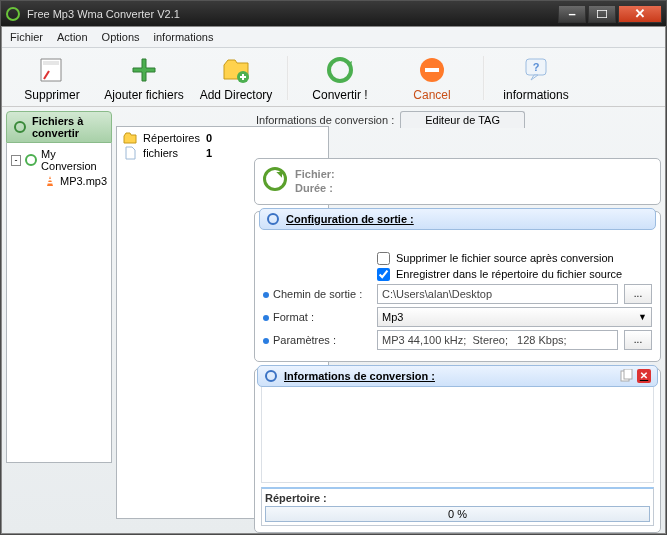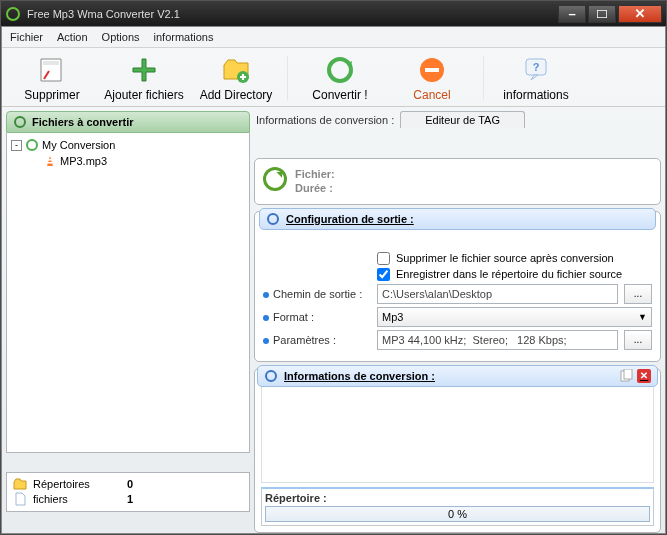--- a/index.html
+++ b/index.html
@@ -20,21 +20,21 @@
 .menubar span { color:#222; cursor:default; }
 
 .toolbar { display:flex; gap:4px; padding:4px 6px 2px; border-bottom:1px solid #ccc; }
 .tool { width:88px; display:flex; flex-direction:column; align-items:center; justify-content:flex-start; padding:2px; cursor:default; }
 .tool .icon { width:32px; height:32px; display:flex; align-items:center; justify-content:center; }
 .tool .label { margin-top:2px; font-size:12px; }
 .vsep { width:2px; background:linear-gradient(to right,#ddd,#fff); margin:4px 3px; }
 
 .main { display:flex; height: 416px; padding:4px; gap:4px; }
 
-.left-panel { width: 244px; display:flex; flex-direction:column; gap:4px; }
+.left-panel { width: 244px; display:flex; flex-direction:row; gap:4px; }
 .panel-header { background: linear-gradient(#d2e8d2,#a8d0a8); border:1px solid #8abb8a; border-radius:4px 4px 0 0; padding:3px 6px; font-weight:bold; display:flex; align-items:center; gap:5px; }
 .tree-box { flex:1; background:#fff; border:1px solid #b0b6bc; border-top:none; padding:4px; overflow:auto; }
 .tree-node { display:flex; align-items:center; gap:3px; padding:1px 0;}
 .tree-child { margin-left: 32px; }
 .counts { background:#fff; border:1px solid #b0b6bc; padding:4px 6px;margin-top:15px; }
 .counts-row { display:flex; align-items:center; gap:6px; padding:1px 0;}
 .counts-row .num { margin-left:auto; margin-right: 110px; font-weight:bold; }
 
 .right-panel { flex:1; display:flex; flex-direction:column; gap:0; }
 .tabs-row { display:flex; align-items:center; gap:6px; padding:0 2px; }

